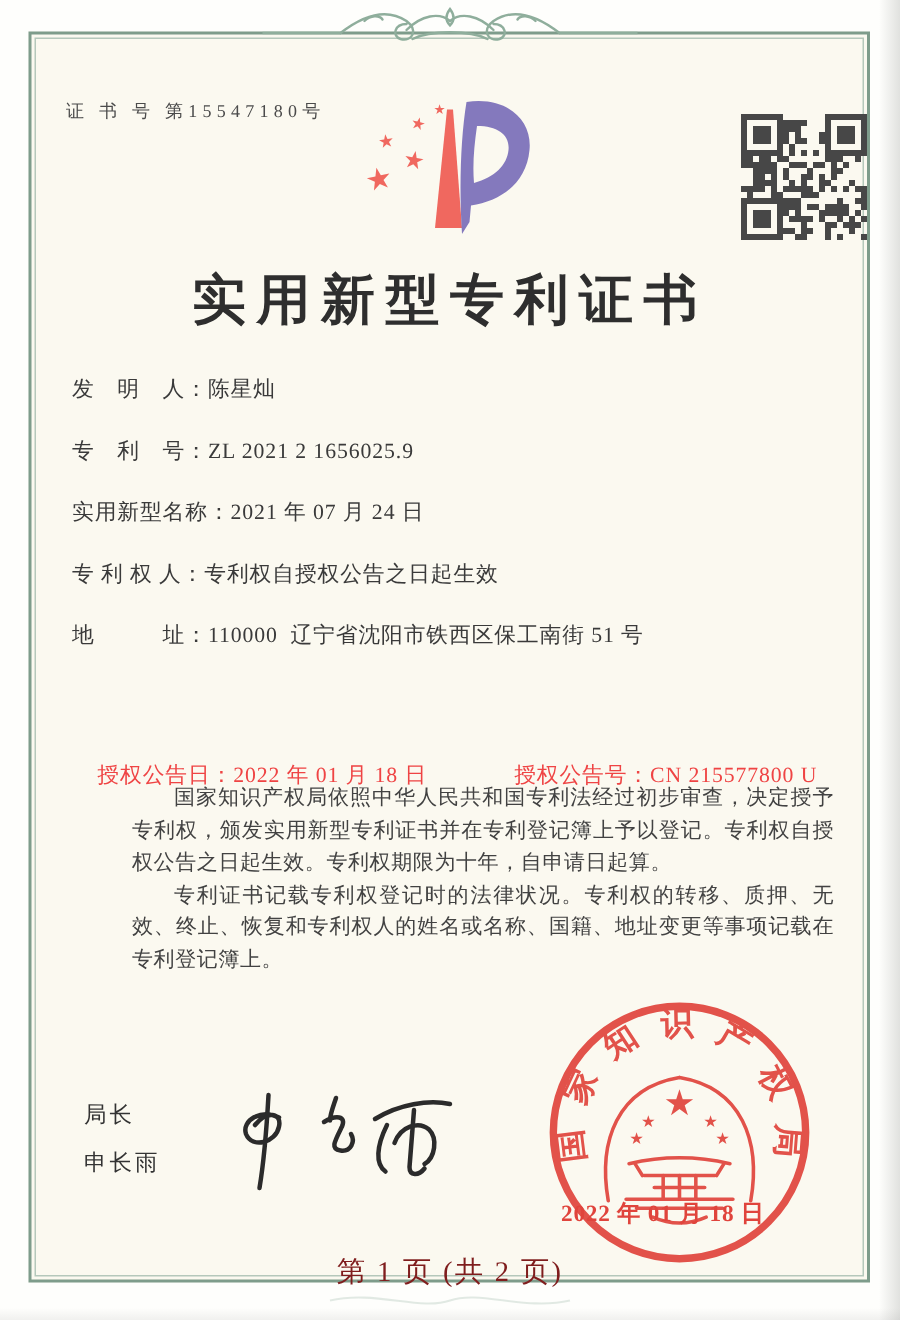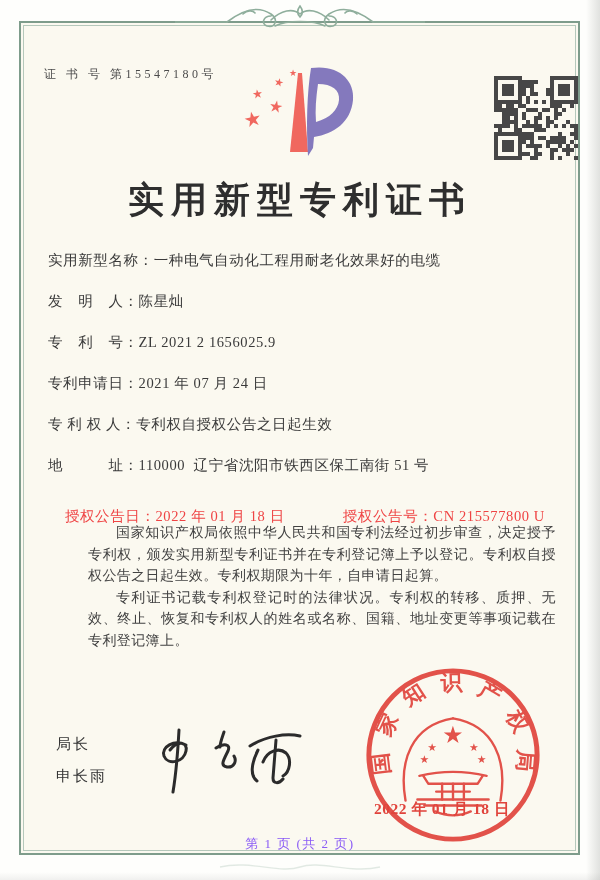--- a/index.html
+++ b/index.html
@@ -47,21 +47,21 @@
   .signer{position:absolute;left:56px;top:728px;
     font-family:"Liberation Sans","DejaVu Sans",sans-serif;font-size:15px;
     letter-spacing:2px;color:#333;line-height:32px;}
   .signature{position:absolute;left:132px;top:718px;}
 
   .seal{position:absolute;left:358px;top:660px;opacity:.92;}
   .seal-date{position:absolute;left:374px;top:799px;font-size:15.5px;font-weight:bold;
     letter-spacing:.5px;color:var(--seal-red);}
 
   .footer{position:absolute;left:0;top:835px;width:600px;text-align:center;
-    font-size:13px;letter-spacing:1.5px;color:#8b5cf6;}
+    font-size:19px;letter-spacing:1.5px;color:#7f1d1d;}
 </style>
 </head>
 <body>
 
 <div class="page">
 
   <div class="frame"></div>
 
   <svg class="ornament-top" width="250" height="34" viewBox="0 0 250 34">
     <g stroke="#8fae9c" fill="none" stroke-width="1.6" stroke-linecap="round">
@@ -238,24 +238,23 @@
     <g fill="#474747" stroke="none">
       <rect x="8" y="8" width="12" height="12"></rect>
       <rect x="64" y="8" width="12" height="12"></rect>
       <rect x="8" y="64" width="12" height="12"></rect>
     </g>
   </svg>
 
   <div class="title">实用新型专利证书</div>
 
   <div class="fields">
-    <div class="field-row"><span>实用新型名称：</span><span>一种电气自动化工程用耐老化效果好的电缆</span></div>
     <div class="field-row"><span>发　明　人：</span><span>陈星灿</span></div>
     <div class="field-row"><span>专　利　号：</span><span>ZL 2021 2 1656025.9</span></div>
-    <div class="field-row"><span>专利申请日：</span><span>2021 年 07 月 24 日</span></div>
+    <div class="field-row"><span>实用新型名称：</span><span>2021 年 07 月 24 日</span></div>
     <div class="field-row"><span>专 利 权 人：</span><span>专利权自授权公告之日起生效</span></div>
     <div class="field-row"><span>地　　　址：</span><span>110000  辽宁省沈阳市铁西区保工南街 51 号</span></div>
   </div>
 
   <div class="grant-row">
     <span>授权公告日：</span><span>2022 年 01 月 18 日</span><span class="gap"></span><span>授权公告号：</span><span>CN 215577800 U</span>
   </div>
 
   <div class="paragraphs">
     <p>国家知识产权局依照中华人民共和国专利法经过初步审查，决定授予专利权，颁发实用新型专利证书并在专利登记簿上予以登记。专利权自授权公告之日起生效。专利权期限为十年，自申请日起算。</p>

